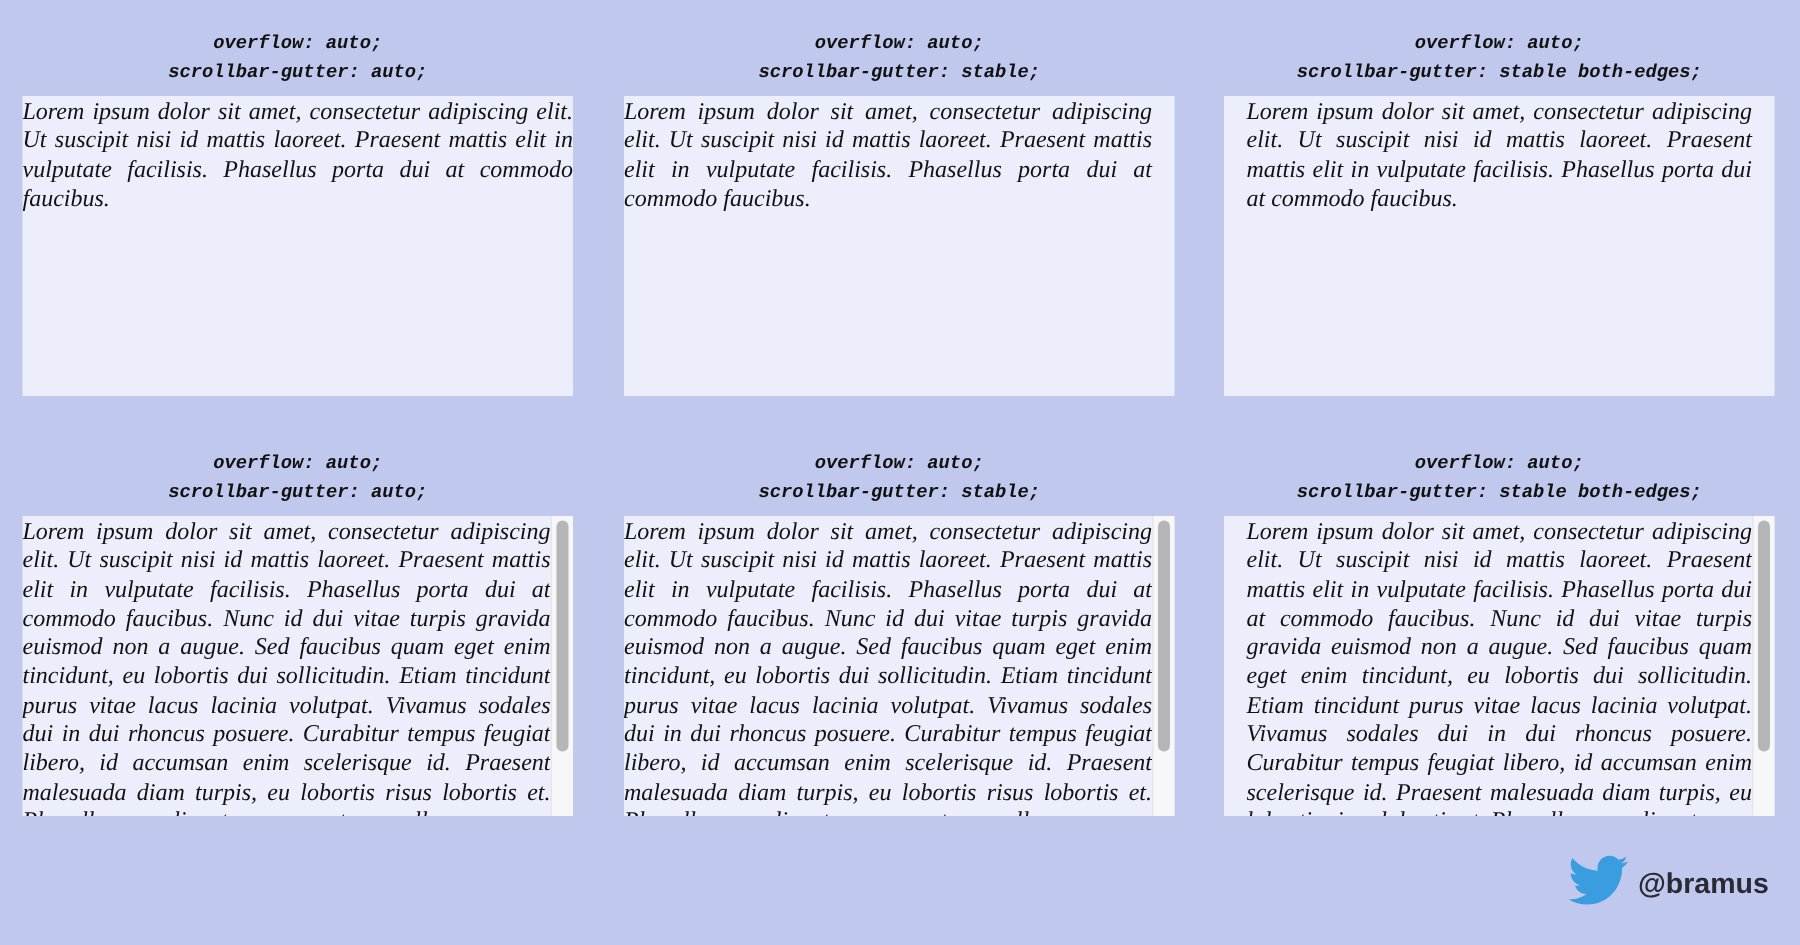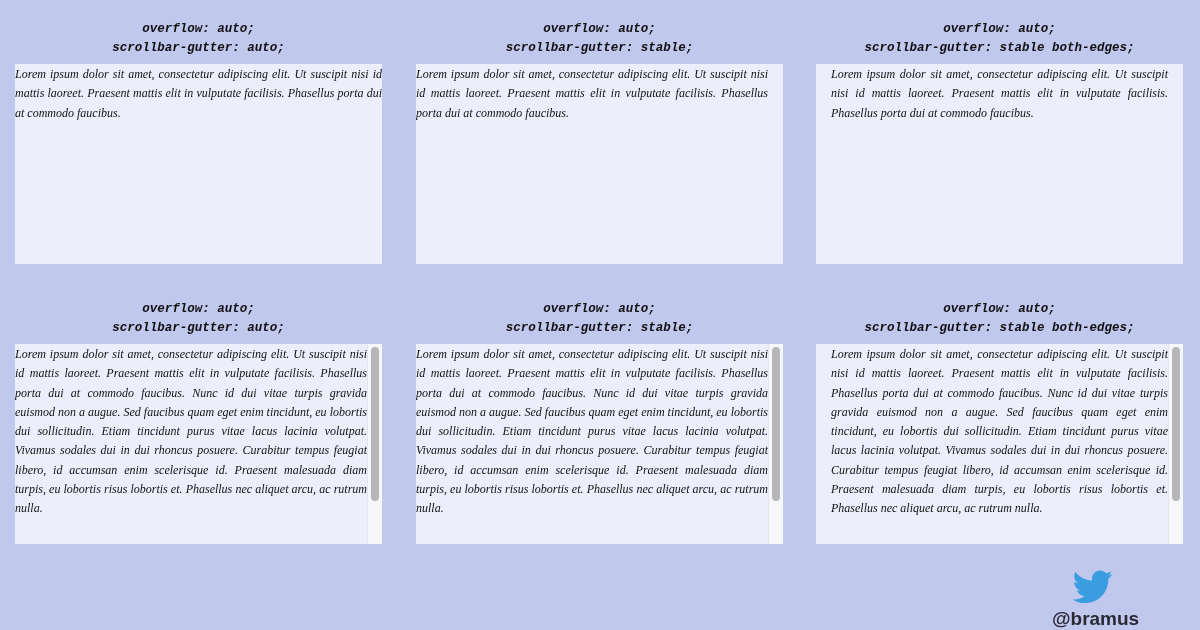--- a/index.html
+++ b/index.html
@@ -28,21 +28,21 @@
     position: absolute;
     top: 44px;
     left: 0;
     width: 367px;
     height: 200px;
     background: #eceffb;
     box-sizing: border-box;
     overflow: hidden;
   }
   .box .text {
-    font-size: 12px;
+    font-size: 16px;
     line-height: 19.3px;
     color: #111;
     text-align: justify;
     margin: 0;
     position: absolute;
     top: 1px;
   }
   .gutter-none .text { left: 0; right: 0; }
   .gutter-stable .text { left: 0; right: 15px; }
   .gutter-both .text { left: 15px; right: 15px; }
@@ -57,21 +57,21 @@
   .scroll-thumb {
     position: absolute;
     top: 3px; left: 3px;
     width: 8px; height: 154px;
     background: #b6b6b8;
     border-radius: 4px;
   }
   .twitter {
     position: absolute;
     left: 1046px; top: 570px;
-    display: flex; align-items: center; flex-direction: column;
+    display: flex; align-items: center;
   }
   .twitter svg { width: 40px; height: 34px; }
   .handle {
     font-family: "Liberation Sans", sans-serif;
     font-weight: bold;
     font-size: 19px;
     color: #2a2a35;
     margin-left: 6px;
   }
 </style>

